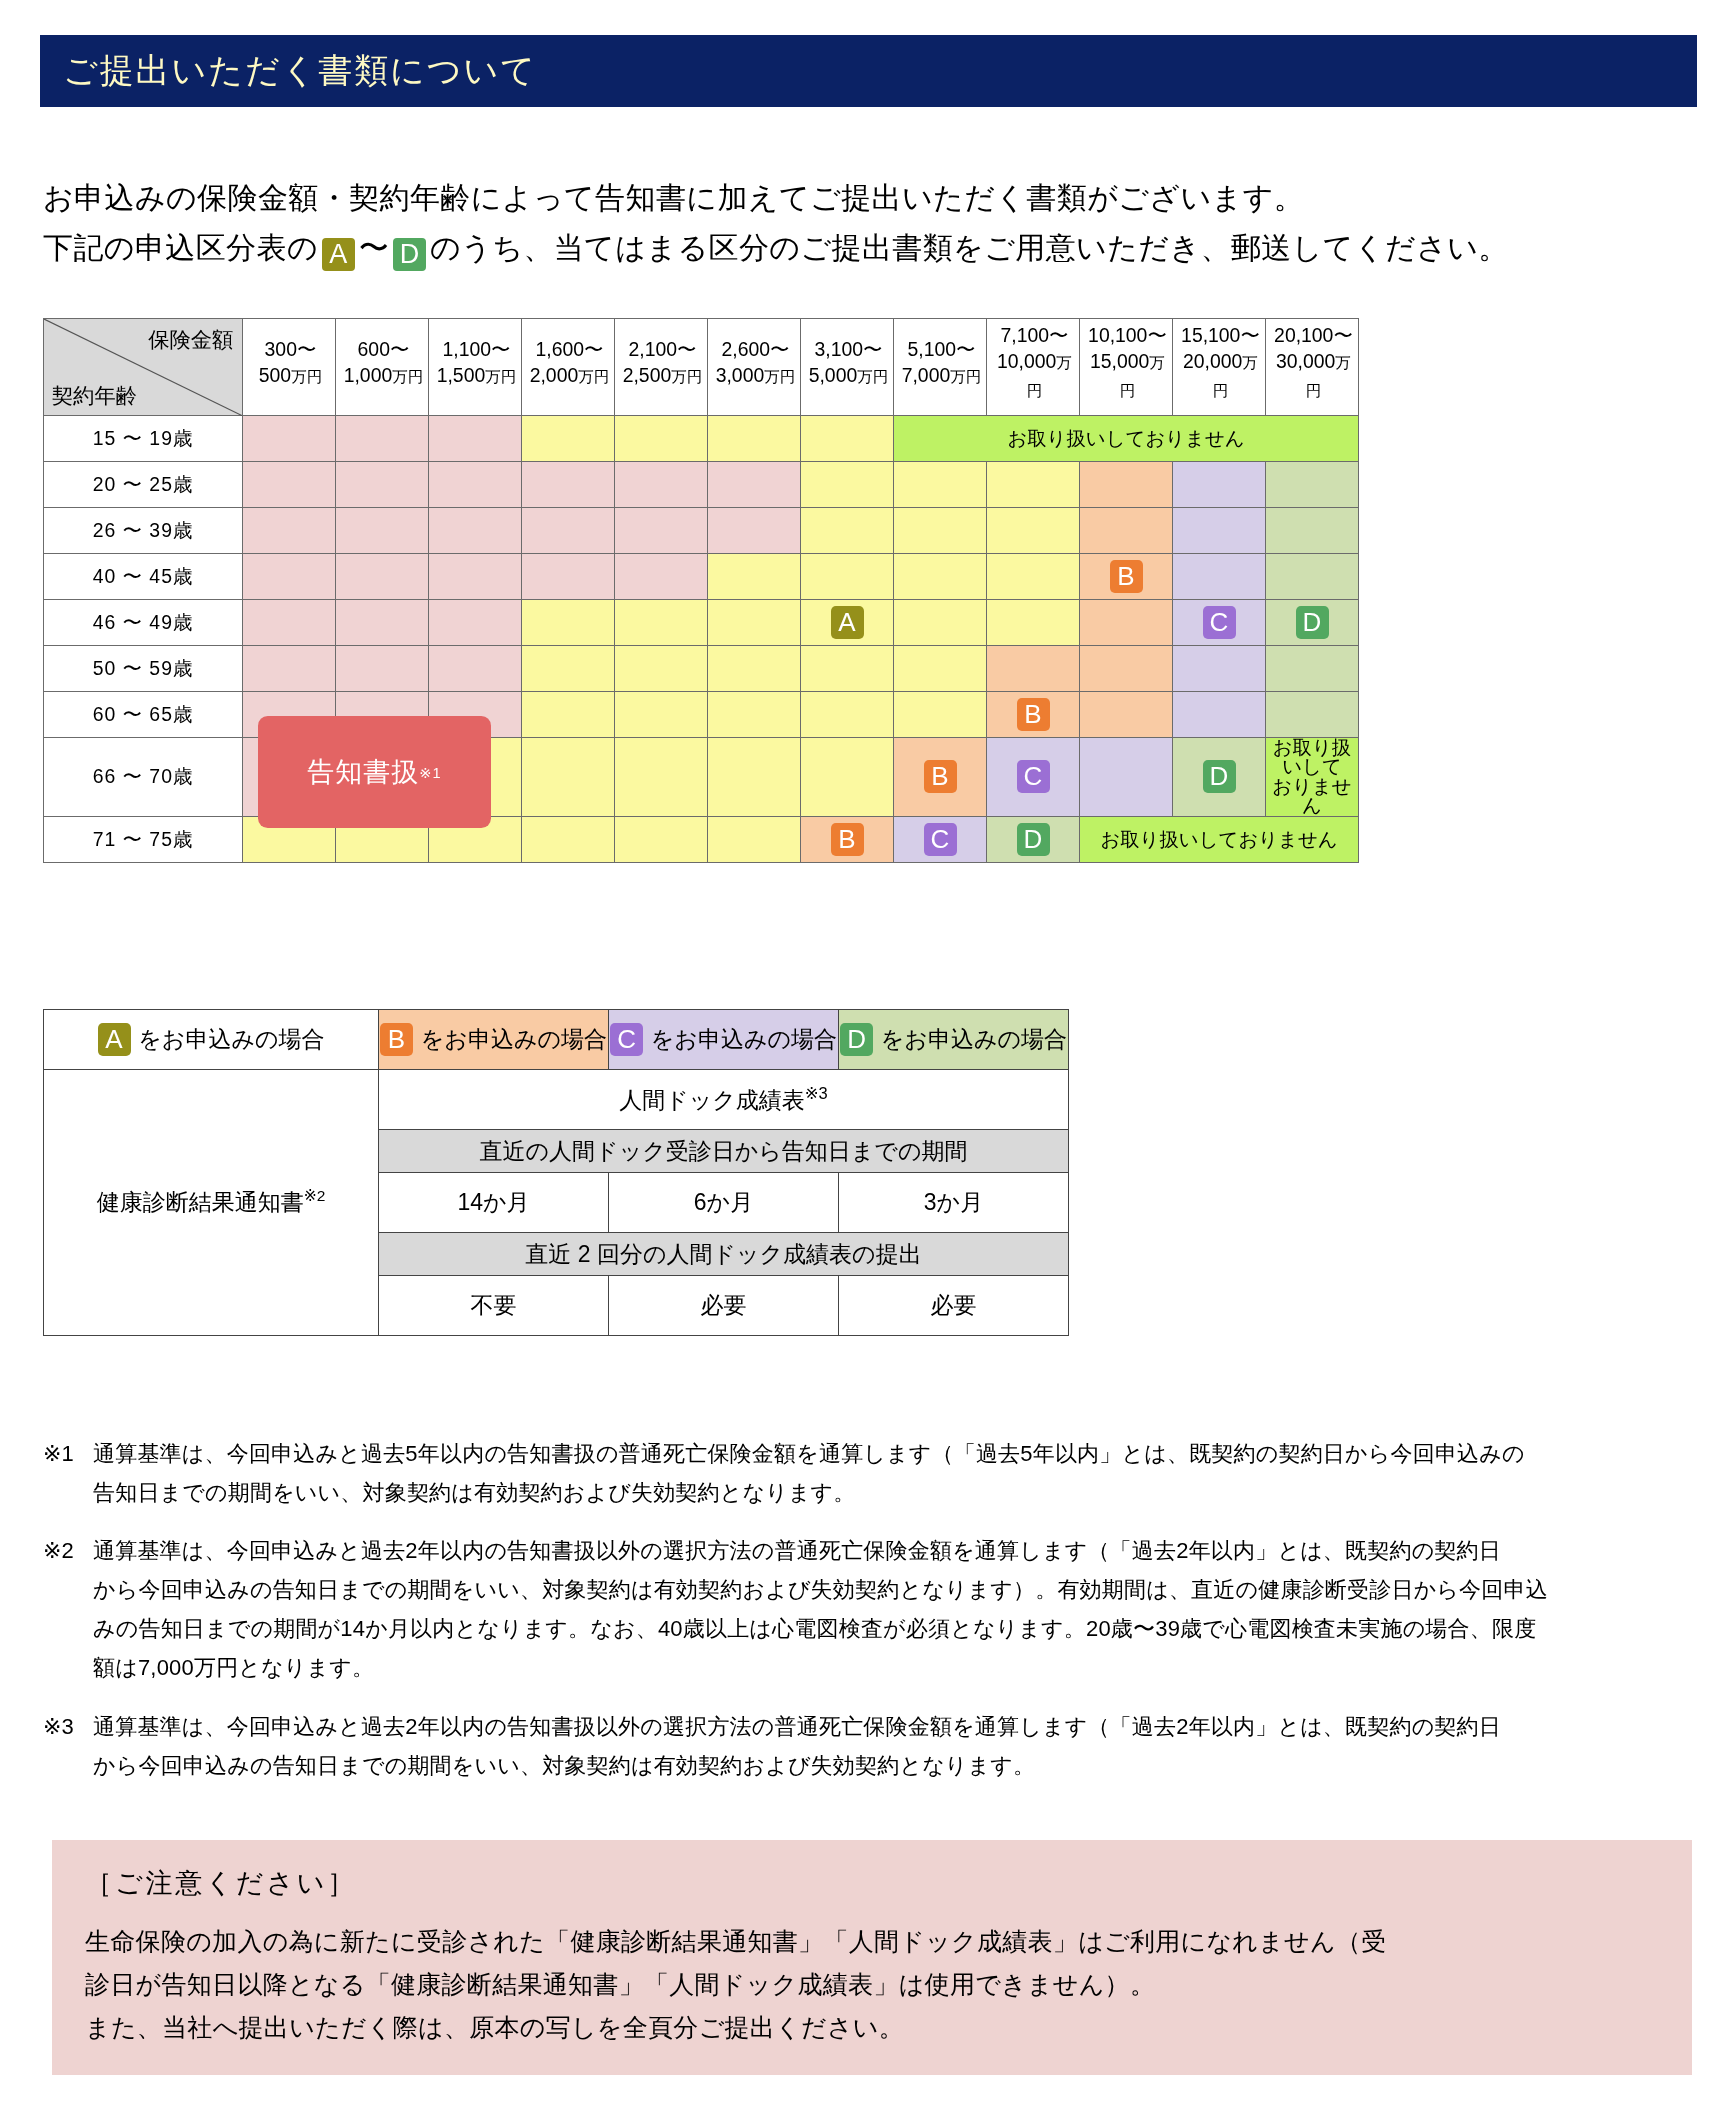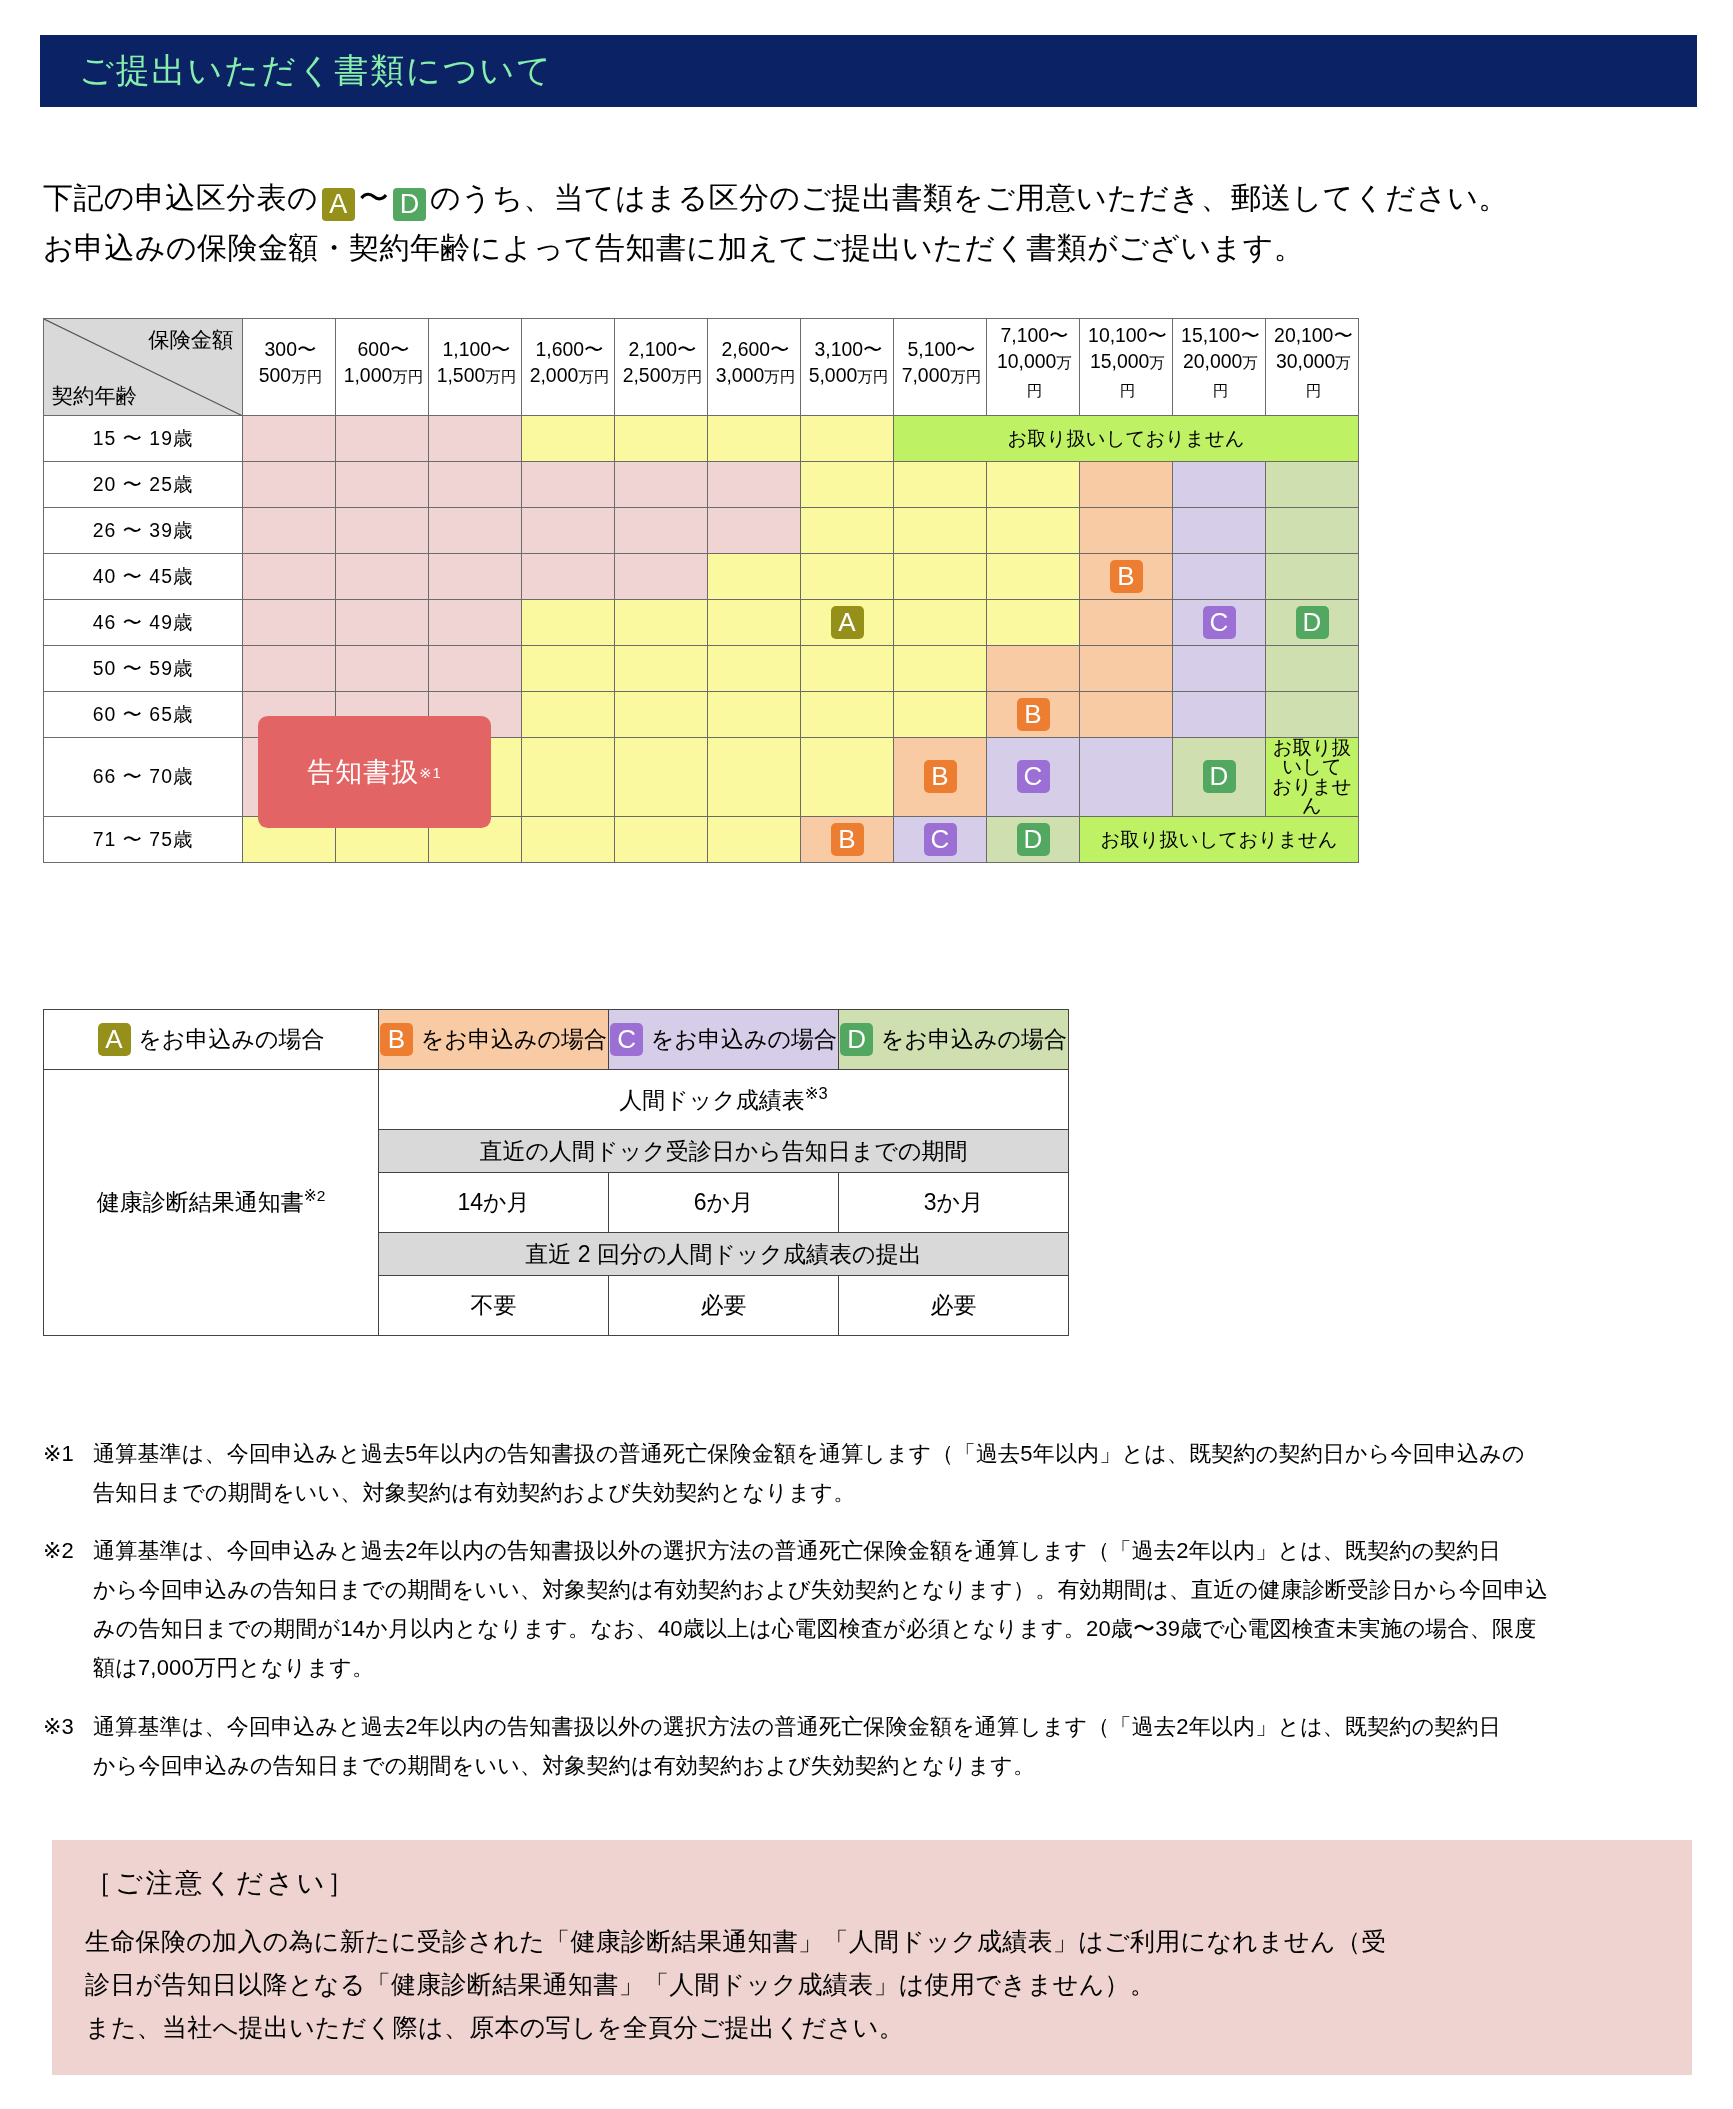--- a/index.html
+++ b/index.html
@@ -17,24 +17,24 @@
 
   
   .header-bar {
     position: absolute;
     left: 40px; top: 35px;
     width: 1657px; height: 72px;
     background: #0b2265;
     display: flex; align-items: center;
   }
   .header-title {
-    color: #86efac;
+    color: #fef9c3;
     font-size: 34px;
     letter-spacing: 1.9px;
-    padding-left: 39px;
+    padding-left: 23px;
     font-weight: 400;
   }
 
   
   .intro { position: absolute; left: 43px; top: 173px; width: 1650px; }
   .intro-line {
     font-size: 30px;
     line-height: 50px;
     letter-spacing: 0.4px;
     white-space: nowrap;
@@ -191,24 +191,24 @@
 </head>
 <body>
 
 <div class="page">
 
   <div class="header-bar">
     <div class="header-title">ご提出いただく書類について</div>
   </div>
 
   <div class="intro">
+    <span class="intro-line">お申込みの保険金額・契約年齢によって告知書に加えてご提出いただく書類がございます。</span>
     <span class="intro-line">
       <span>下記の申込区分表の</span><span class="inline-badge badge-A">A</span><span>〜</span><span class="inline-badge badge-D">D</span><span>のうち、当てはまる区分のご提出書類をご用意いただき、郵送してください。</span>
     </span>
-    <span class="intro-line">お申込みの保険金額・契約年齢によって告知書に加えてご提出いただく書類がございます。</span>
   </div>
 
   <div class="grid-wrap">
     <table class="grid">
       <tbody>
           <tr>
         <td class="corner-cell">
           <svg class="diag" viewBox="0 0 205 100" preserveAspectRatio="none">
             <line x1="0" y1="0" x2="205" y2="100" stroke="#555" stroke-width="1.2"></line>
           </svg>

